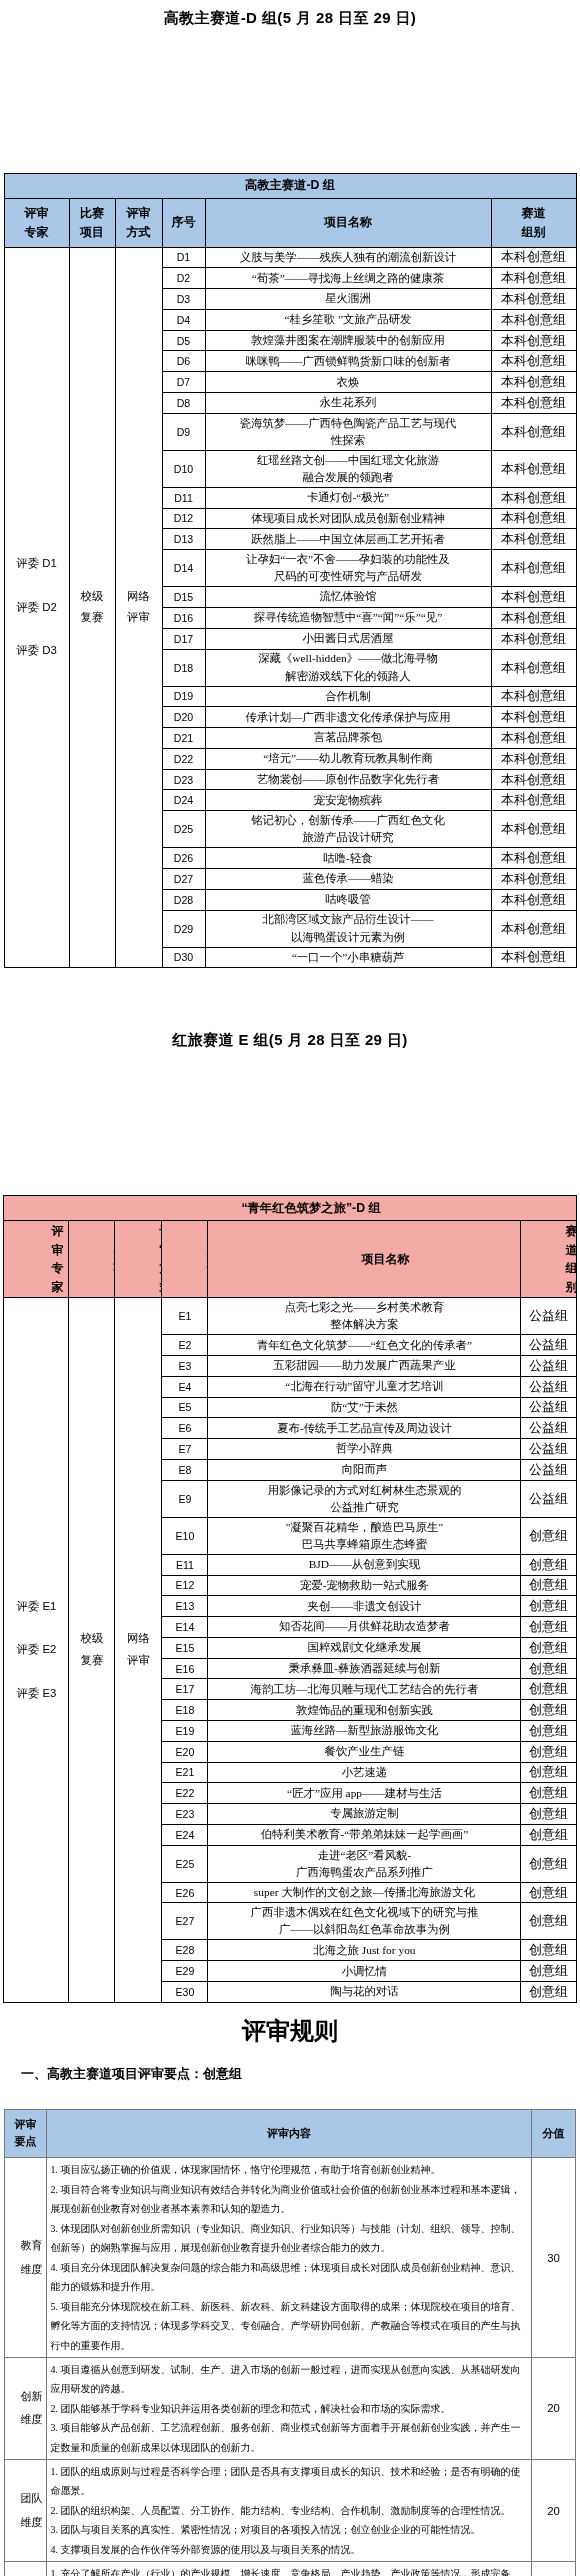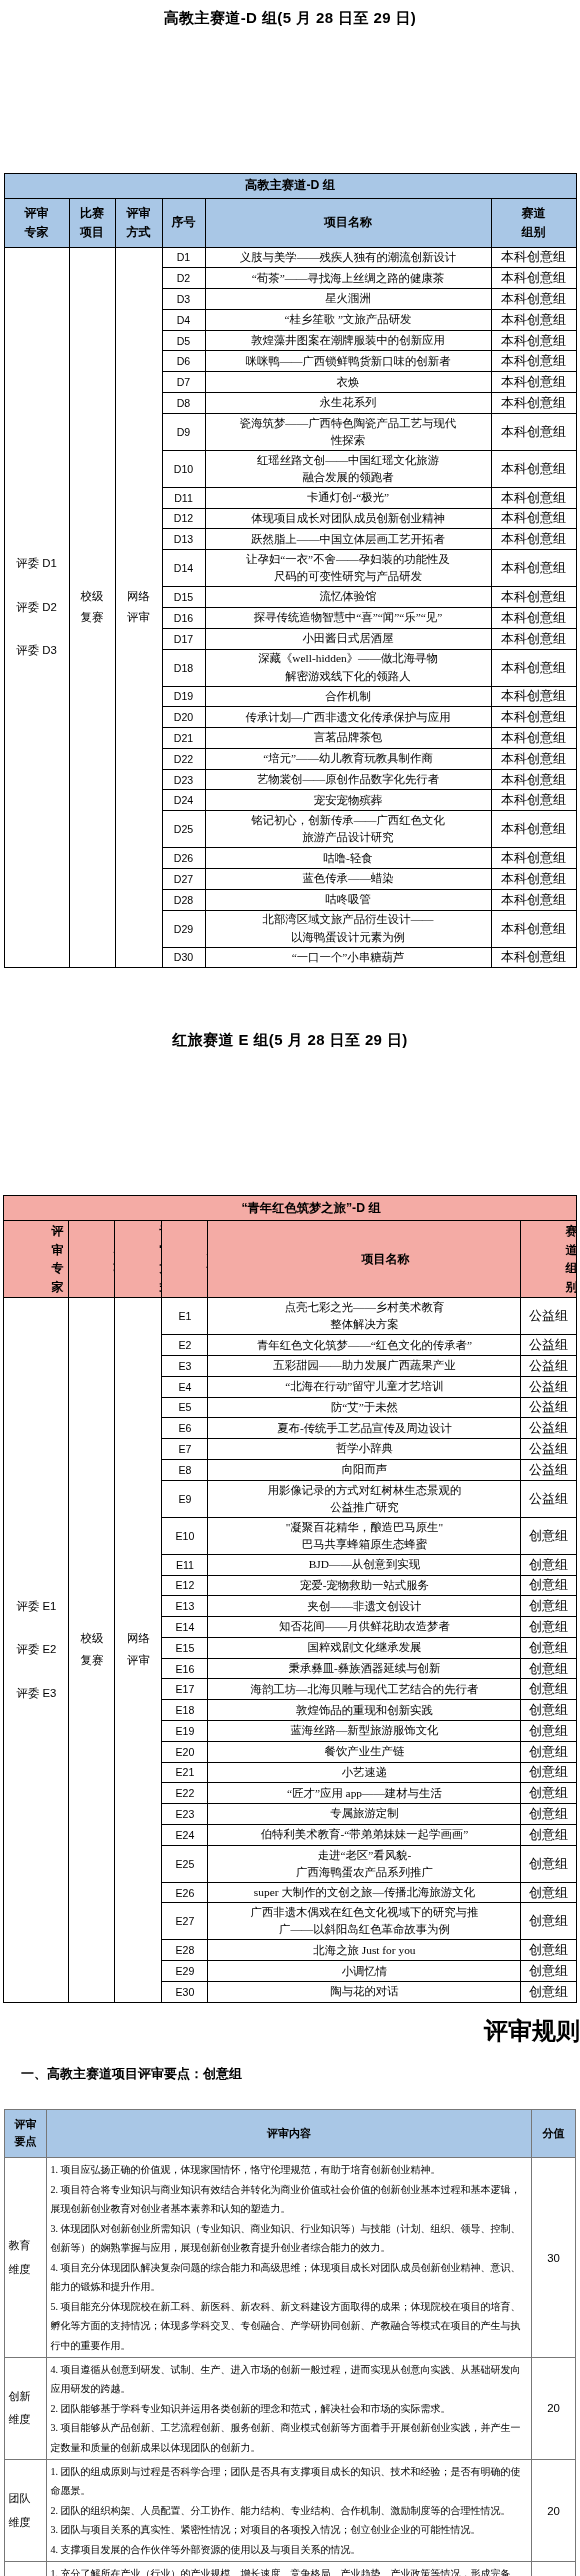--- a/index.html
+++ b/index.html
@@ -63,21 +63,21 @@
     height: 17.6px;
   }
   td.name-cell {
     font-size: 11.4px;
     white-space: pre-line;
     line-height: 1.5;
   }
   td.group-cell { font-size: 13px; }
 
   .rules-heading {
-    text-align: right;
+    text-align: center;
     font-family: "Liberation Sans", sans-serif;
     font-weight: bold;
     font-size: 24px;
     margin: 12.3px 0 0 0;
   }
   .rules-subtitle {
     font-family: "Liberation Sans", sans-serif;
     font-weight: bold;
     font-size: 13px;
     margin: 17.6px 0 0 21px;
@@ -93,21 +93,21 @@
     border: 0.9px solid #777;
     vertical-align: middle;
     padding: 1.8px 3.5px;
   }
   table.rules .col-header th {
     background: #a9c7e6;
     height: 44px;
     font-size: 11px;
   }
   td.aspect-cell {
-    text-align: left;
+    text-align: right;
     font-size: 11px;
     white-space: pre-line;
     line-height: 2.1;
   }
   td.content-cell {
     text-align: left;
     font-size: 10px;
     line-height: 1.95;
     white-space: pre-line;
     padding: 4.4px 7px;

